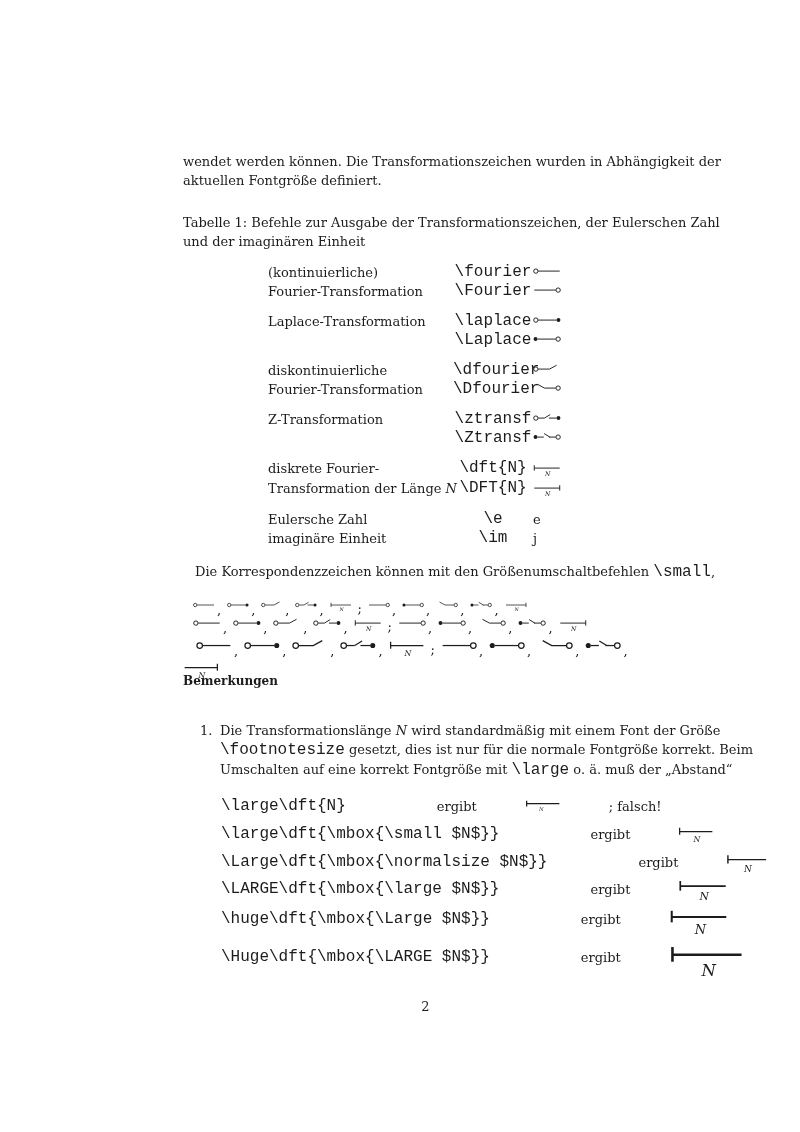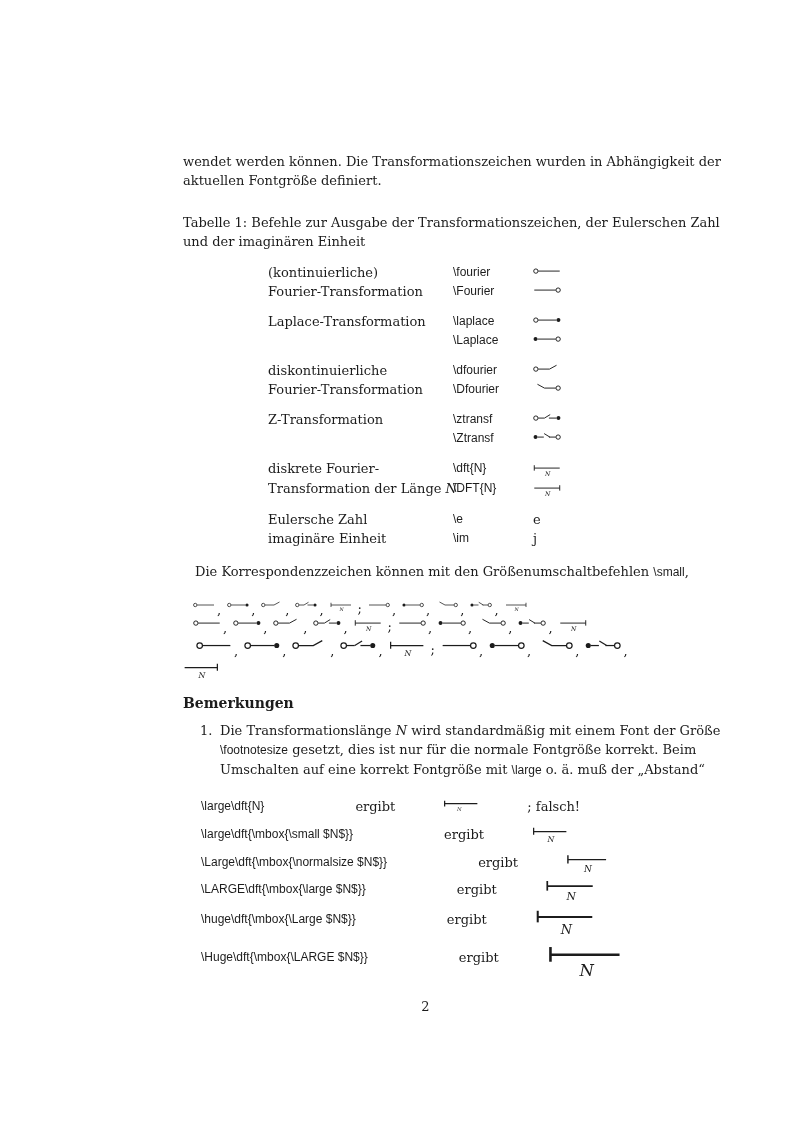--- a/index.html
+++ b/index.html
@@ -4,21 +4,21 @@
 <style>
   * { margin:0; padding:0; box-sizing:border-box; }
   html,body { background:#ffffff; }
   body {
     width:800px; height:1132px; position:relative;
     font-family:"DejaVu Serif", serif; color:#1c1c1c;
     font-size:13px; line-height:19px;
   }
   .abs { position:absolute; }
   .nw { white-space:nowrap; }
-  .mono { font-family:Liberation Sans, sans-serif; font-size:12px; }
+  .mono { font-family:Liberation Mono, monospace; font-size:16px;text-align:center; }
   .it { font-style:italic; }
   .b { font-weight:bold; }
 
   
   #intro { left:183px; top:152px; width:500px; }
   #caption { left:183px; top:213px; width:500px; }
 
   
   .trow { position:absolute; left:268px; width:400px; height:19px; display:flex; align-items:center; }
   .tlabel { display:inline-block; width:185px; }
@@ -36,26 +36,26 @@
   #sizes-par { left:183px; top:562px; width:500px; }
   .indent1 { text-indent:12px; }
 
   
   .demo { position:absolute; display:flex; align-items:center; }
   .demo svg { margin-right:2px; }
   .demo .pc { margin-right:6px; position:relative; top:3px; }
   .demo .ps { margin:0 6px 0 4px; position:relative; top:2px; }
 
   
-  #remarks-heading { left:183px; top:694px; font-size:14px; }
+  #remarks-heading { left:183px; top:672px; font-size:12px; }
   #item-number { left:200px; top:721px; }
   #item-text { left:220px; top:721px; width:452px; }
 
   
-  .ex { position:absolute; left:201px; display:flex; align-items:flex-start;gap:43px; }
+  .ex { position:absolute; left:221px; display:flex; align-items:flex-start;gap:43px; }
   .ex .gap { width:5px; }
   svg.exsym { display:inline-block; margin-left:5px; margin-right:5px; }
   .e1 { width:36px; height:18px; margin-top:0px; }
   .e2 { width:36px; height:18px; margin-top:0px; }
   .e3 { width:42px; height:21px; margin-top:-1px; }
   .e4 { width:50px; height:25px; margin-top:-3px; }
   .e5 { width:60px; height:30px; margin-top:-4px; }
   .e6 { width:76px; height:38px; margin-top:-7px; }
 
   #pagenum { left:183px; top:997px; width:485px; text-align:center; }

